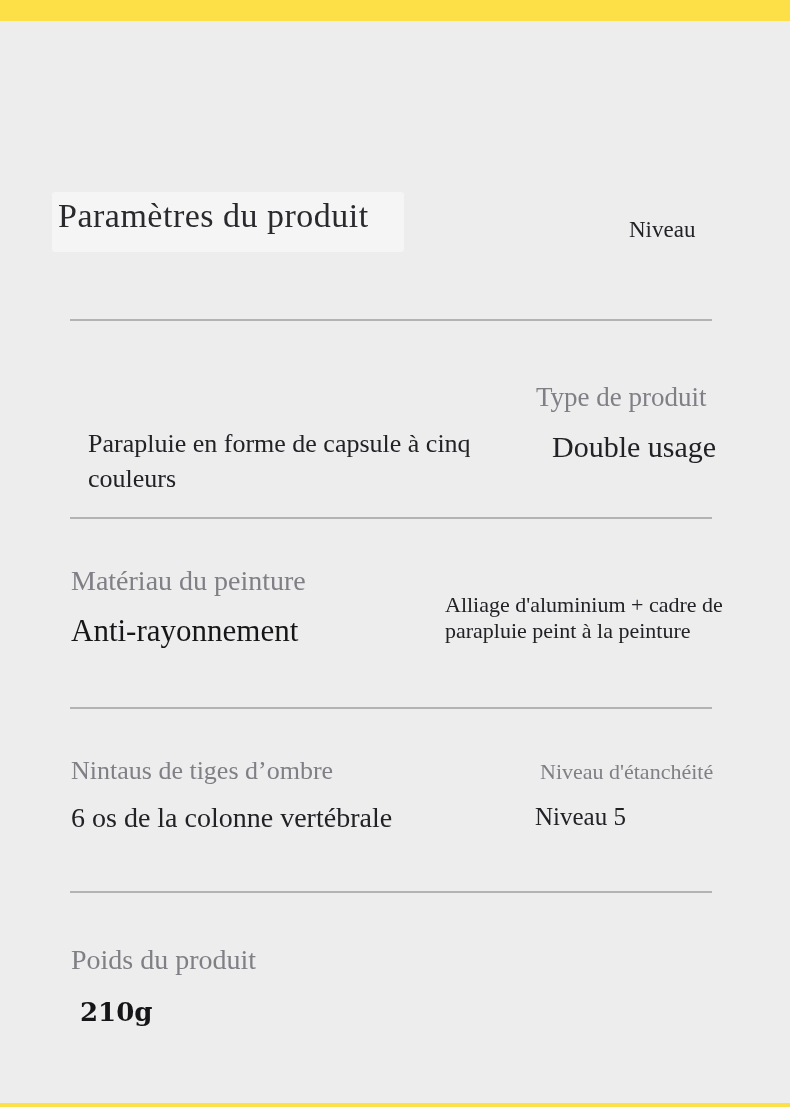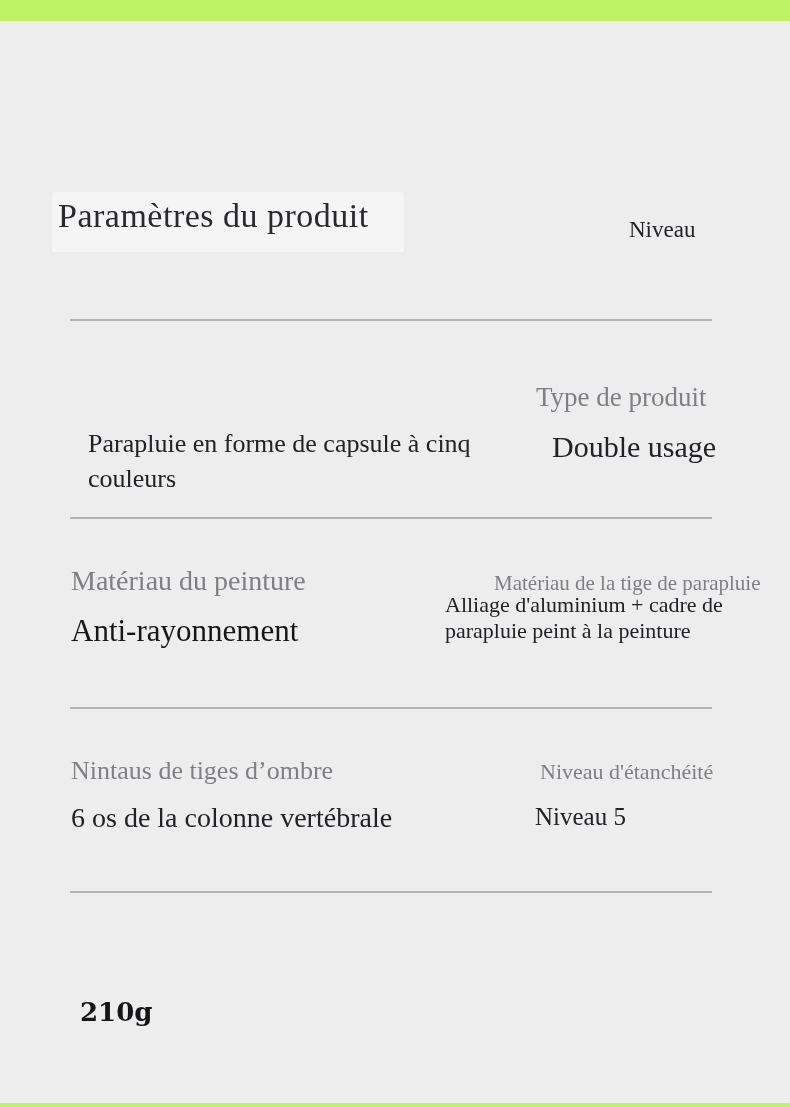--- a/index.html
+++ b/index.html
@@ -10,21 +10,21 @@
     width: 790px;
     height: 1107px;
     background: #ffffff;
     font-family: "Liberation Serif", "DejaVu Serif", serif;
     overflow: hidden;
   }
   .page {
     position: relative;
     width: 790px;
     height: 1107px;
-    background: #bef264;
+    background: #fde047;
   }
   .panel {
     position: absolute;
     left: 0;
     top: 21px;
     width: 790px;
     height: 1082px;
     background: #ededee;
   }
   .abs { position: absolute; }
@@ -107,27 +107,27 @@
   <div class="divider divider-1"></div>
 
   <div class="abs field-value s1-left-value">Parapluie en forme de capsule à cinq couleurs</div>
   <div class="abs field-label s1-right-label">Type de produit</div>
   <div class="abs field-value s1-right-value">Double usage</div>
 
   <div class="divider divider-2"></div>
 
   <div class="abs field-label s2-left-label">Matériau du peinture</div>
   <div class="abs field-value s2-left-value">Anti-rayonnement</div>
-  <div class="abs field-label s2-right-label">Matériau de la tige de parapluie</div>
   <div class="abs field-value s2-right-value">Alliage d'aluminium + cadre de parapluie peint à la peinture</div>
 
   <div class="divider divider-3"></div>
 
   <div class="abs field-label s3-left-label">Nintaus de tiges d’ombre</div>
   <div class="abs field-value s3-left-value">6 os de la colonne vertébrale</div>
   <div class="abs field-label s3-right-label">Niveau d'étanchéité</div>
   <div class="abs field-value s3-right-value">Niveau 5</div>
 
   <div class="divider divider-4"></div>
 
+  <div class="abs field-label s4-left-label">Poids du produit</div>
   <div class="abs field-value s4-left-value">210g</div>
 
 </div>
 
 </body></html>

